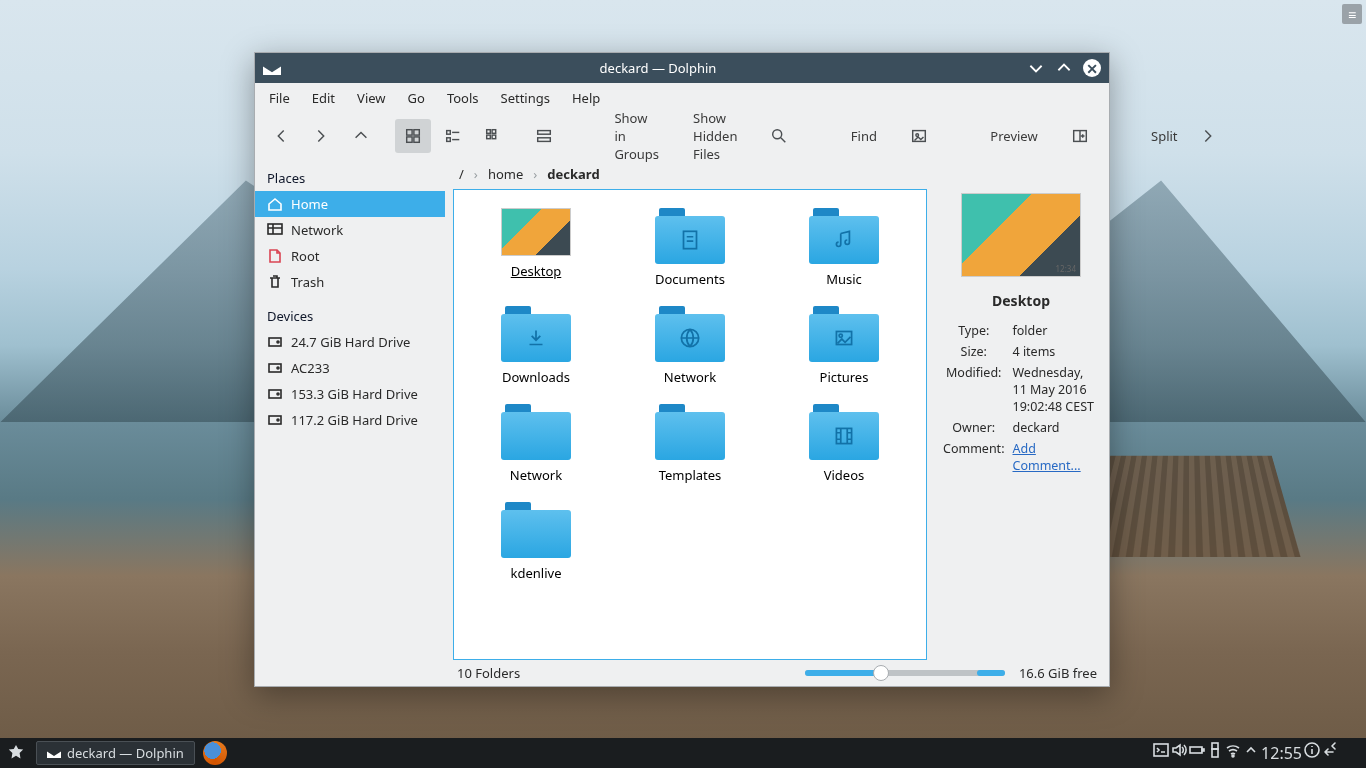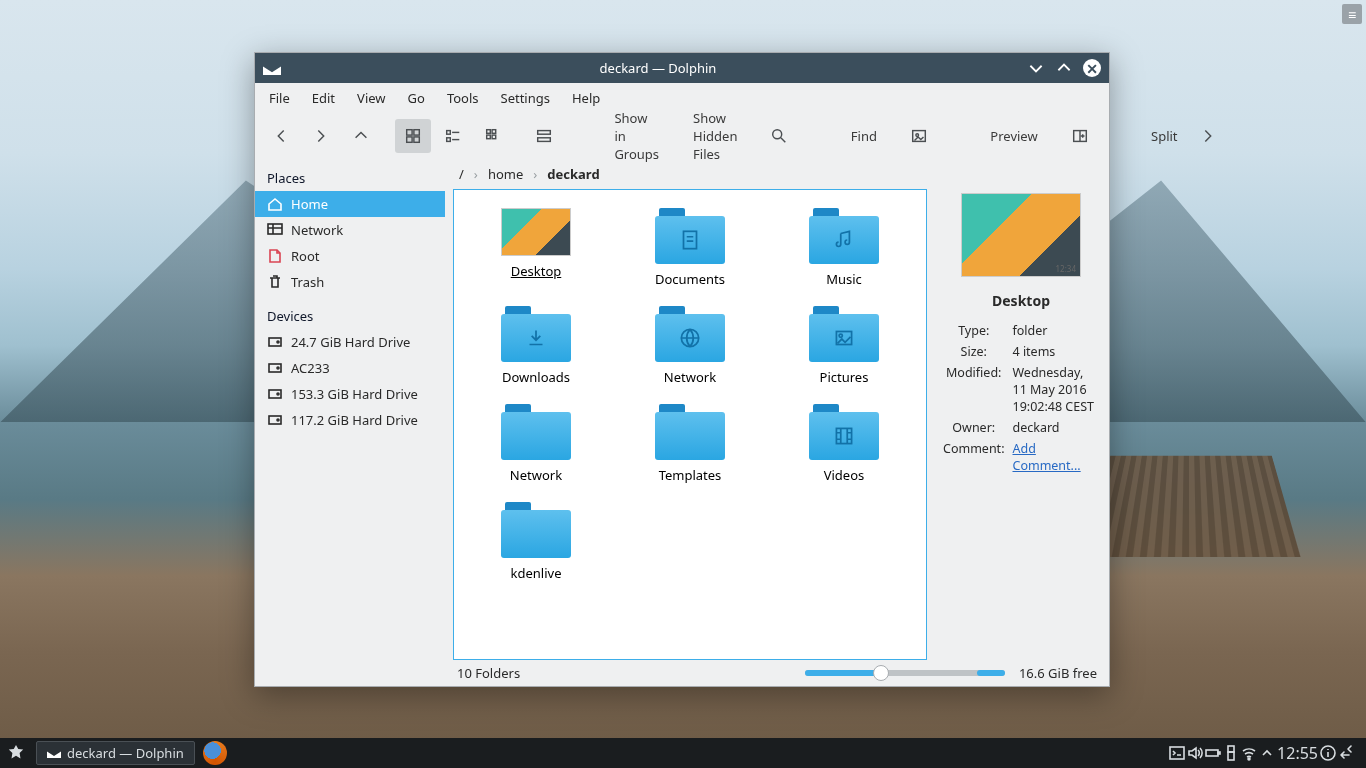--- a/index.html
+++ b/index.html
@@ -79,21 +79,21 @@
 .slider .seg.b{right:0;width:14%;}
 .slider .knob{position:absolute;top:-5px;left:38%;width:16px;height:16px;border-radius:50%;background:#fff;border:1px solid #a8acb0;transform:translateX(-50%);}
 
 
 .taskbar{position:absolute;left:0;right:0;bottom:0;height:30px;background:#1a1d1f;display:flex;align-items:center;color:#d8dde0;font-size:13px;z-index:20;}
 .taskbar .start{width:32px;height:30px;display:flex;align-items:center;justify-content:center;}
 .taskbar .start svg{width:18px;height:18px;fill:#d8dde0;}
 .task{display:flex;align-items:center;gap:6px;background:#2b3136;border:1px solid #4a5055;height:24px;padding:0 10px;margin-left:4px;border-radius:2px;cursor:pointer;}
 .task .ti{width:14px;height:10px;background:#fff;clip-path:polygon(0 0,100% 0,100% 100%,0 100%,0 35%,50% 80%,100% 35%,100% 0,0 0);}
 .ff{width:24px;height:24px;margin-left:8px;border-radius:50%;background:radial-gradient(circle at 40% 40%,#4a90d9 0 40%,transparent 41%),conic-gradient(#e67e22,#d35400,#e67e22);display:flex;}
-.tray{margin-left:auto;display:flex;align-items:center;gap:2px;padding-right:12px;}
+.tray{margin-left:auto;display:flex;gap:2px;padding-right:28px;}
 .tray .tic{width:16px;height:16px;display:inline-flex;}
 .tray .tic svg{width:16px;height:16px;fill:none;stroke:#d8dde0;stroke-width:1.6;}
 .clock{font-size:16px;}
 </style>
 </head>
 <body>
 
 <div class="wallpaper">
   <div class="mountain"></div>
     <div class="mountain r"></div>

